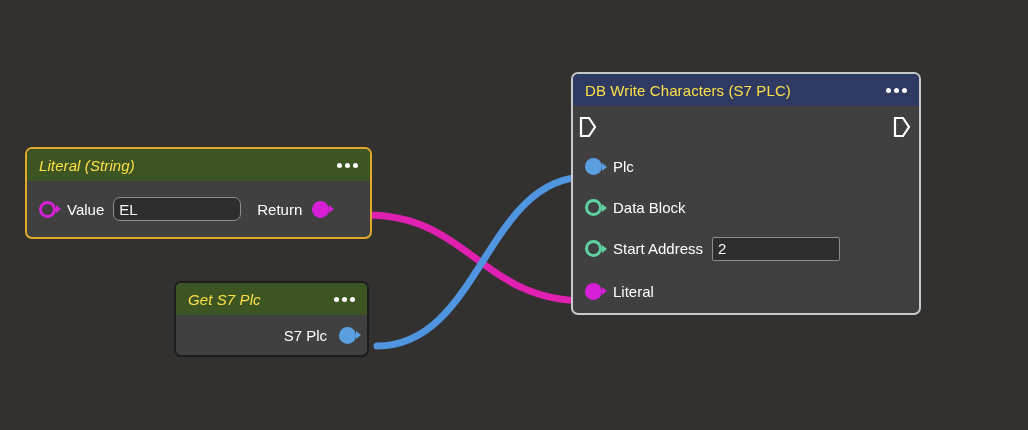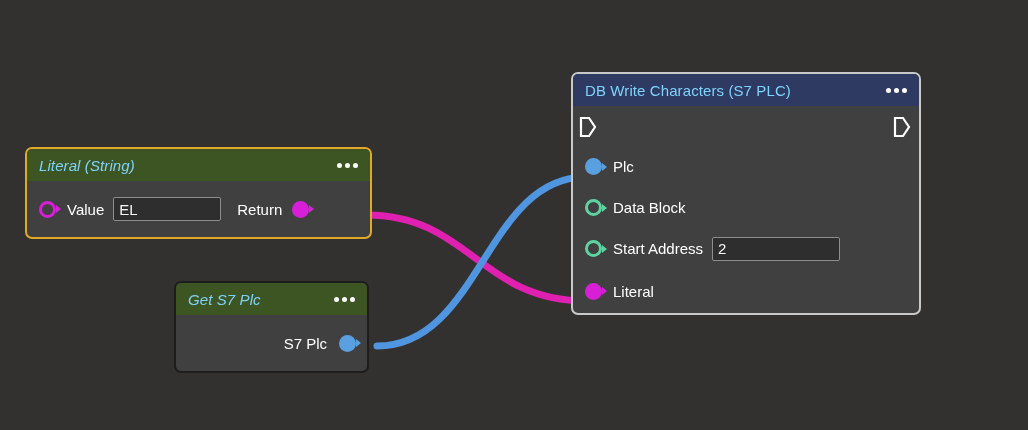--- a/index.html
+++ b/index.html
@@ -53,21 +53,21 @@
     display: flex;
     align-items: center;
     justify-content: space-between;
     padding: 0 10px 0 12px;
     box-sizing: border-box;
   }
   .node-header.green { background: #3d5423; font-style: italic; }
   .node-header.blue  { background: #2e3a62; }
 
   .node-title {
-    color: #7dd3fc;
+    color: #fde047;
     font-size: 15px;
     letter-spacing: 0.1px;
     white-space: nowrap;
   }
   .dots {
     display: flex;
     gap: 3px;
     align-items: center;
     padding: 4px 2px;
   }
@@ -159,21 +159,21 @@
     border: 1px solid #8d8d8d;
     border-radius: 2px;
     color: #f5f5f5;
     font-family: "Liberation Sans", sans-serif;
     font-size: 15px;
     padding: 2px 5px;
     height: 24px;
     outline: none;
     margin-left: 9px;
   }
-  .field.w-literal { width: 108px; }
+  .field.w-literal { width: 128px; border-radius: 7px; }
   .field.w-db      { width: 128px; }
   .field.w-addr    { width: 128px; }
 </style>
 </head>
 <body style="background: rgb(51, 49, 48);">
 
 <div id="canvas">
 
   <svg id="wires" viewBox="0 0 1028 430" width="1028" height="430">
     <path d="M 366 215 C 470 215, 480 301, 586 301" fill="none" stroke="#e020b0" stroke-width="7" stroke-linecap="round"></path>
@@ -209,21 +209,21 @@
   <div class="node noborder" style="left:174px; top:281px; width:195px;">
     <div class="node-header green">
       <span class="node-title">Get S7 Plc</span>
       <span class="dots">
         <i></i>
           <i></i>
           <i></i>
       </span>
     </div>
     <div class="node-body">
-      <div class="pin-row right-align" style="height:56px;">
+      <div class="pin-row right-align" style="height:40px;">
         <span class="pin-label pre">S7 Plc</span>
         <span class="pin">
           <span class="disc filled-blue"></span>
           <span class="nub nub-blue"></span>
         </span>
       </div>
     </div>
   </div>
 
   <div class="node plain" style="left:571px; top:72px; width:350px;">

